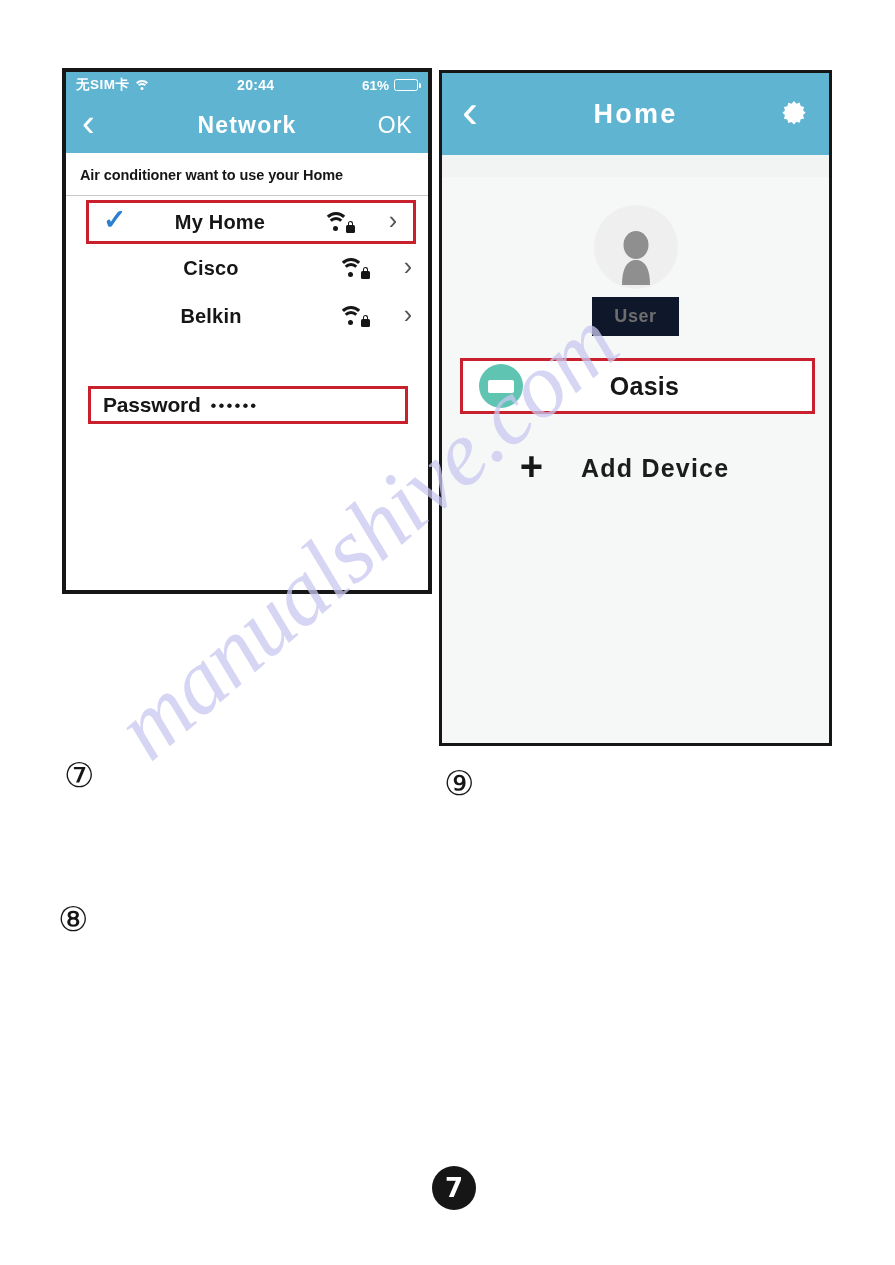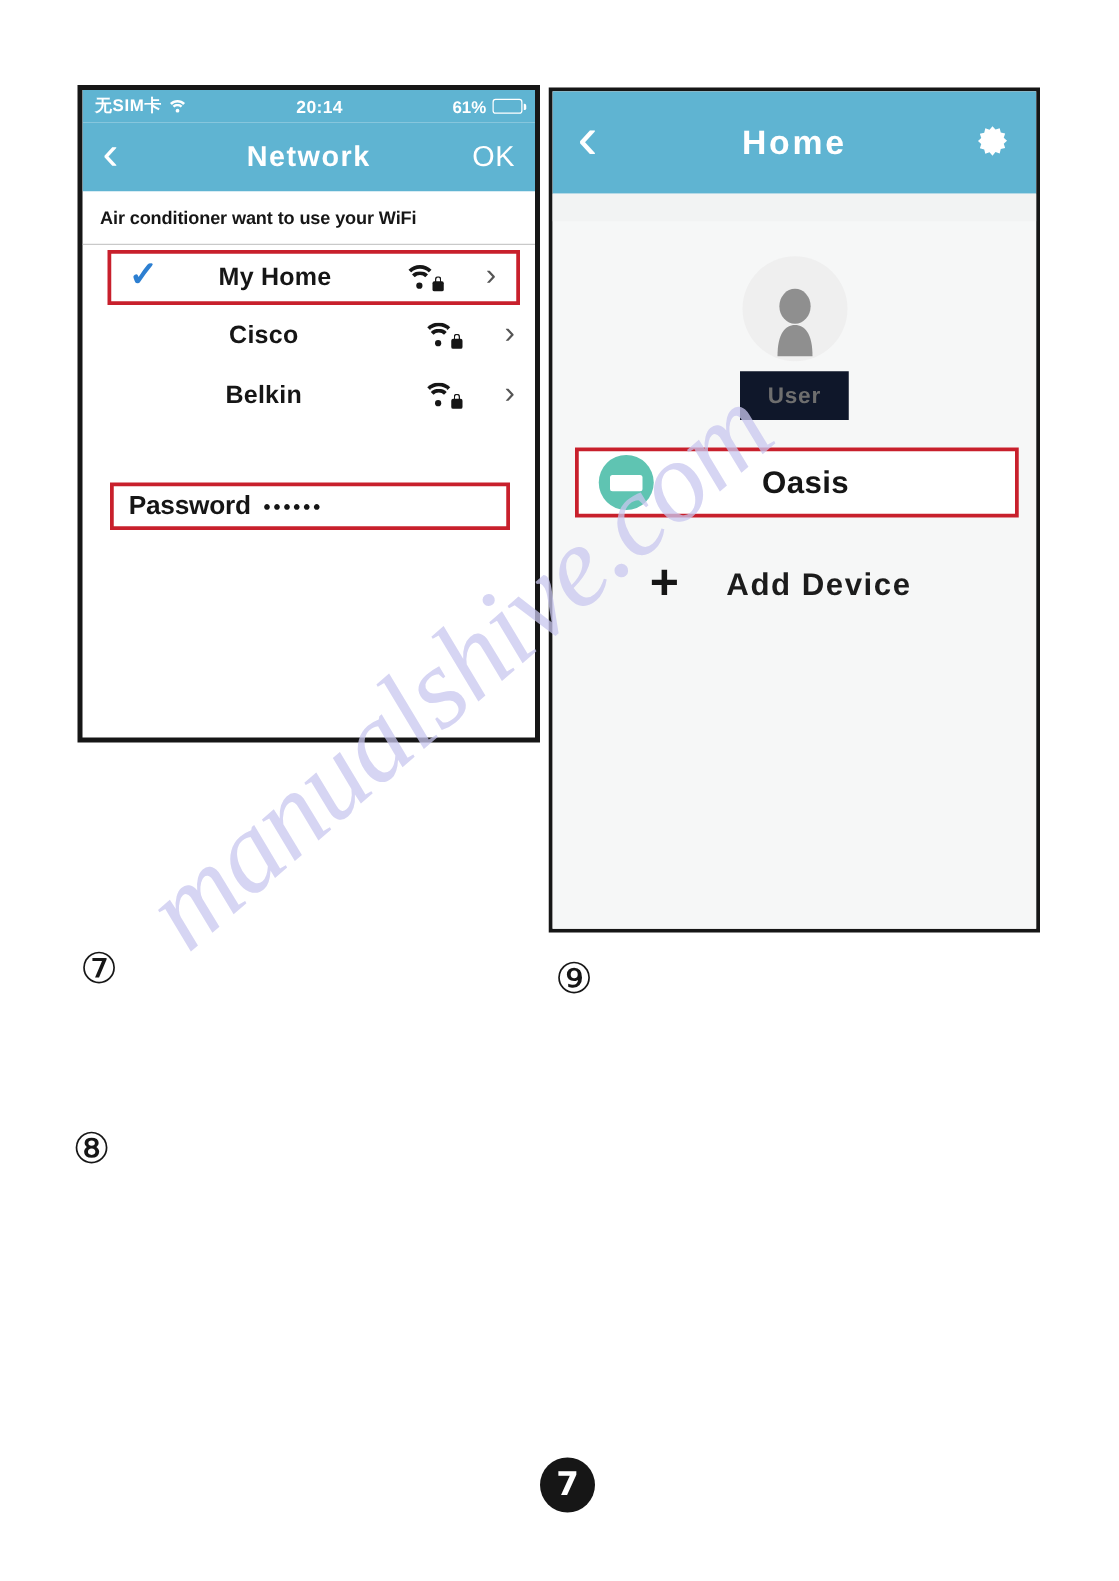--- a/index.html
+++ b/index.html
@@ -436,36 +436,36 @@
 
   <div class="statusbar">
     <div class="sb-left">
       <span class="sb-carrier">无SIM卡</span>
       <span class="wifi-glyph">
           <i></i>
           <i></i>
           <i></i>
         </span>
     </div>
-    <div class="sb-center">20:14</div>
+    <div class="sb-center">20:44</div>
     <div class="sb-right">
       <span class="sb-battpct">61%</span>
       <span class="battery">
         <span class="battery-fill" style="width:61%"></span>
       </span>
     </div>
   </div>
 
   <div class="navbar navbar-left">
     <span class="nav-back">‹</span>
     <span class="nav-title">Network</span>
     <span class="nav-ok">OK</span>
   </div>
 
-  <div class="prompt">Air conditioner want to use your WiFi</div>
+  <div class="prompt">Air conditioner want to use your Home</div>
   <div class="list-divider"></div>
 
   <div class="wifi-row highlight">
     <span class="wifi-check">✓</span>
     <span class="wifi-name">My Home</span>
     <span class="wifi-lock-icon">
       <i class="arc a1"></i>
         <i class="arc a2"></i>
         <i class="dot"></i>
         <i class="lock"></i>

